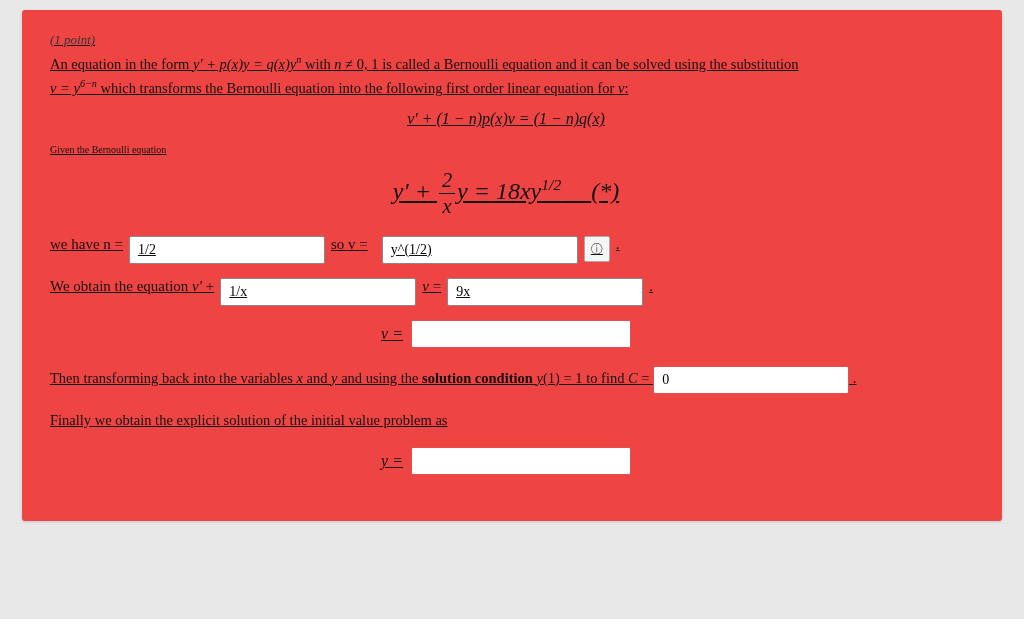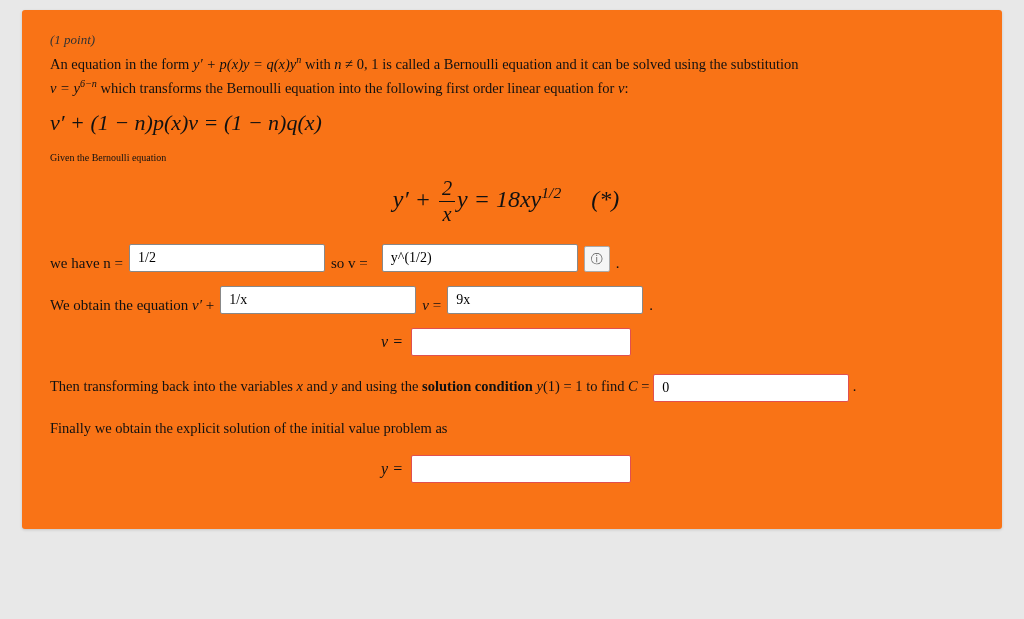--- a/index.html
+++ b/index.html
@@ -8,56 +8,57 @@
       font-family: Georgia, 'Times New Roman', serif;
       font-size: 15px;
       color: #111;
       display: flex;
       justify-content: center;
       align-items: flex-start;
       min-height: 619px;
       padding: 10px;
     }
     .main-card {
-      background: #f97316;
+      background: #ef4444;
       width: 980px;
       padding: 22px 40px 28px 28px;
       border-radius: 3px;
       box-shadow: 0 1px 3px rgba(0,0,0,0.15);
+      text-decoration: underline;
     }
     .point-label {
       font-size: 13px;
       font-style: italic;
       color: #333;
       margin-bottom: 4px;
     }
     .intro-text {
       font-size: 14.5px;
       line-height: 1.6;
       margin-bottom: 4px;
     }
     .center-eq {
-      text-align: left;
-      font-size: 22px;
+      text-align: center;
+      font-size: 16px;
       margin: 10px 0 16px 0;
       font-style: italic;
     }
     .section-label {
       font-size: 10px;
       margin-bottom: 13px;
     }
     .big-eq {
       text-align: center;
       font-size: 24px;
       margin: 10px 0 18px 0;
       font-style: italic;
     }
     .inline-row {
       display: flex;
-      align-items: flex-end;
+      align-items: flex-start;
       gap: 6px;
       margin-bottom: 14px;
       font-size: 15px;
       flex-wrap: wrap;
     }
     .input-box {
       border: 1px solid #888;
       border-radius: 2px;
       padding: 3px 8px;
       font-size: 14px;

